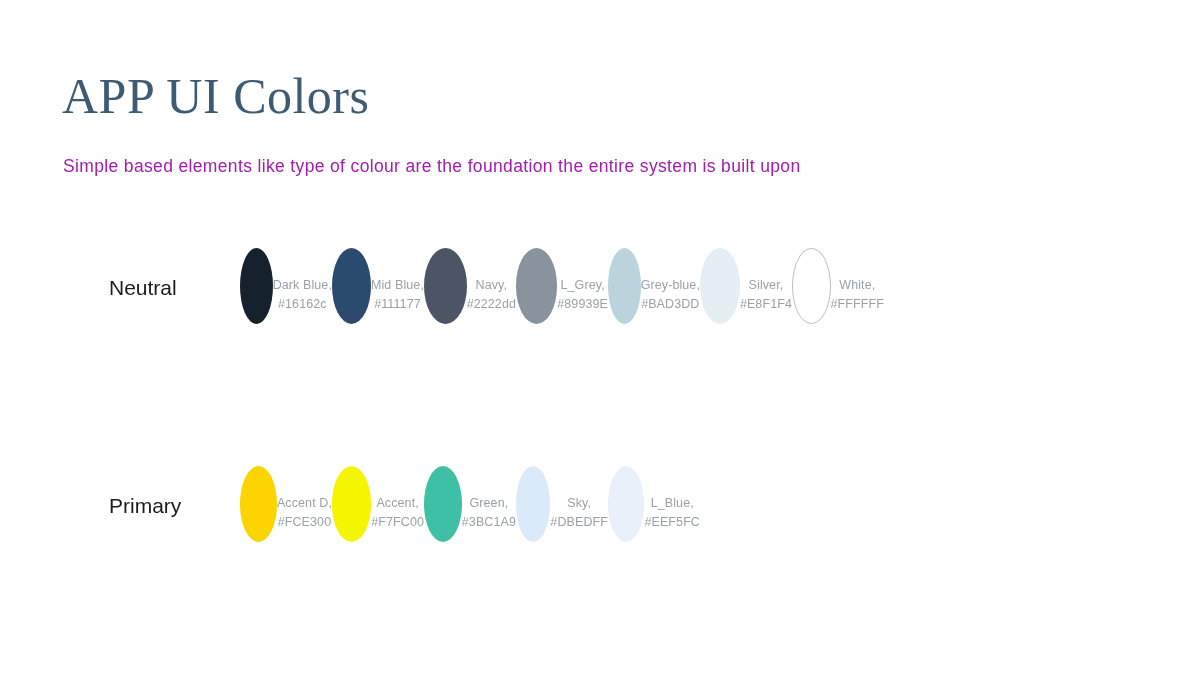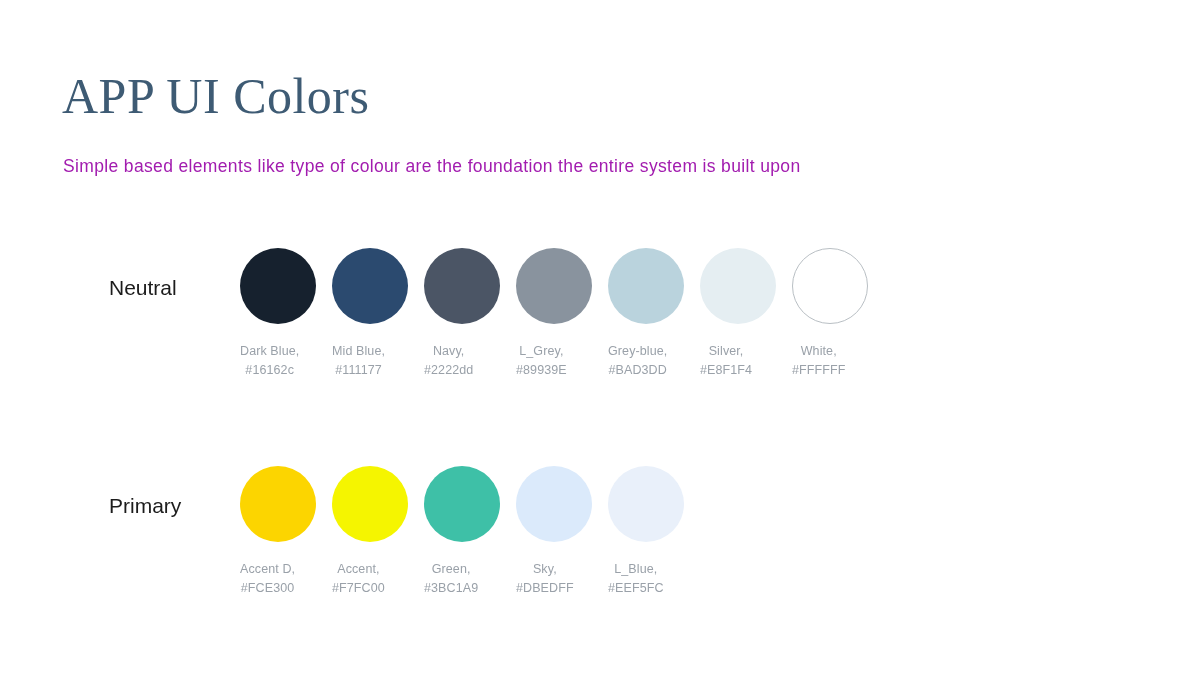--- a/index.html
+++ b/index.html
@@ -76,22 +76,22 @@
     left: 240px;
     top: 0;
     display: flex;
     flex-direction: row;
     align-items: flex-start;
   }
 
   .swatch-cell {
     width: 92px;
     display: flex;
-    flex-direction: column;
-    align-items: flex-start;
+    flex-direction: row;
+    align-items: center;
   }
 
   .swatch-dot {
     width: 76px;
     height: 76px;
     border-radius: 50%;
     box-sizing: border-box;
   }
 
   .swatch-caption {

